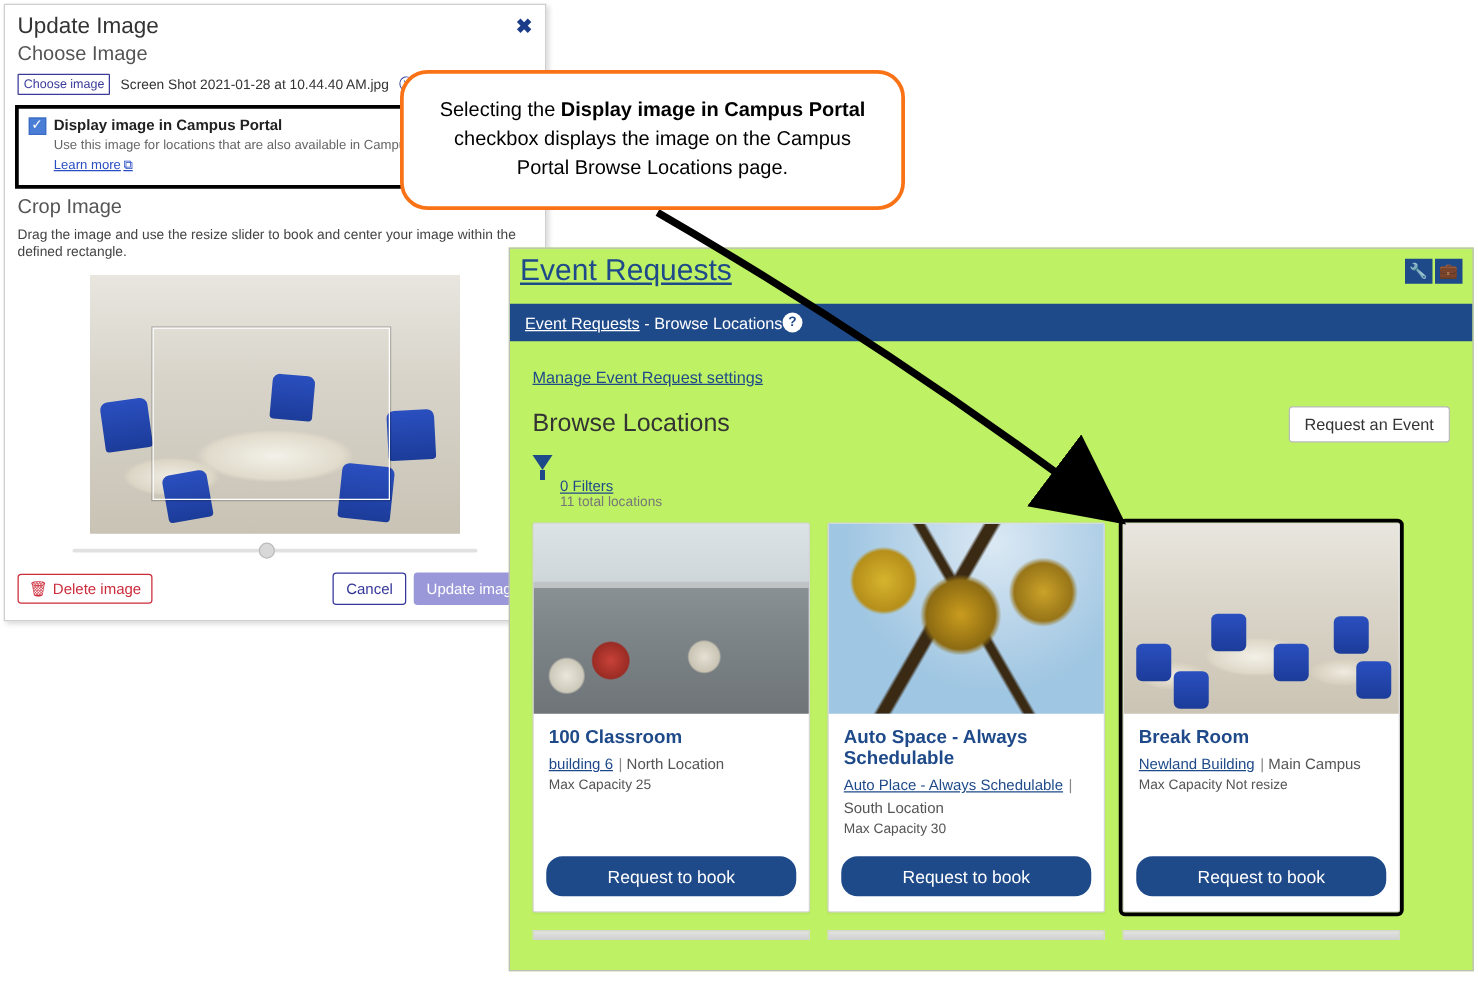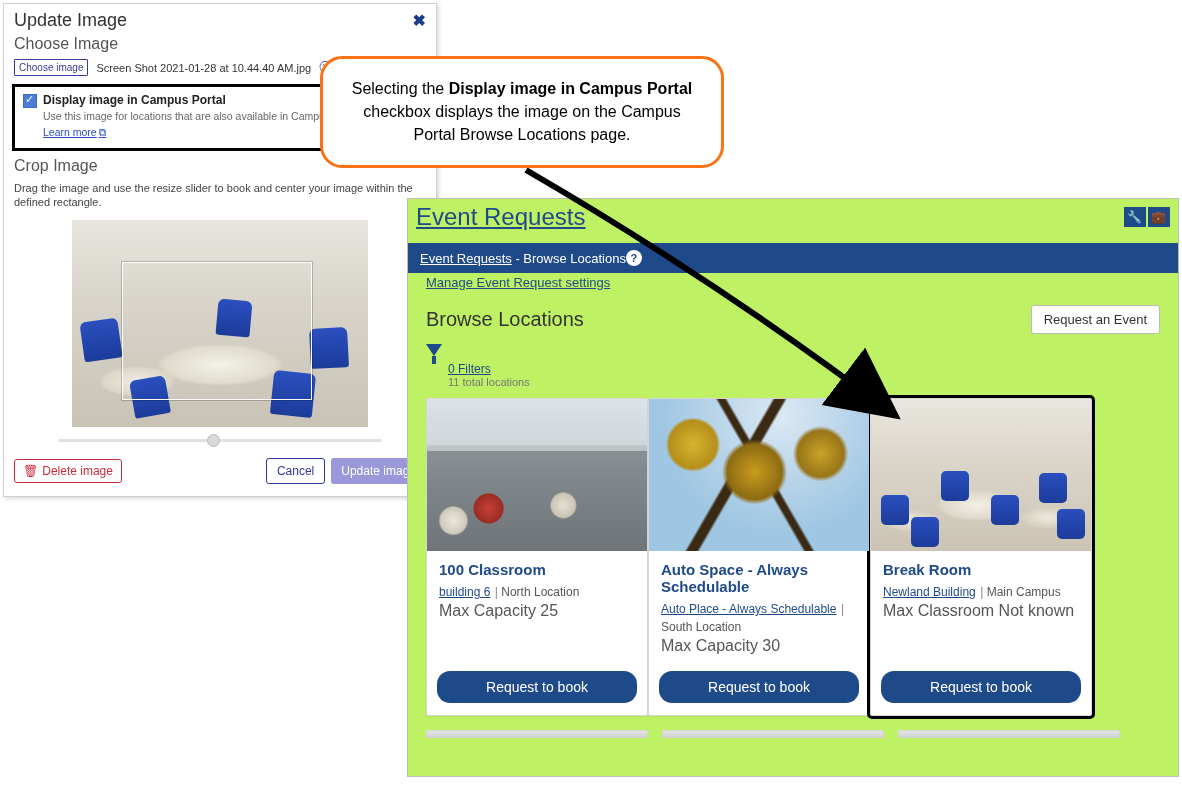--- a/index.html
+++ b/index.html
@@ -84,33 +84,33 @@
   .portal-title { font-size:24px; color:#1f4a8a; text-decoration:underline; font-family:"Segoe UI", Arial, sans-serif; cursor:pointer; }
   .top-icons { display:flex; gap:2px; }
   .top-icon { width:22px; height:20px; background:#1f4a8a; color:#fff; display:flex; align-items:center; justify-content:center; font-size:12px; cursor:pointer; }
   .breadcrumb-bar {
     margin-top:10px; background:#1f4a8a; color:#fff; height:30px;
     display:flex; align-items:center; padding:0 10px 0 12px;
     font-size:13px;
   }
   .breadcrumb-bar a { color:#fff; text-decoration:underline; cursor:pointer; }
   .help-icon { width:16px; height:16px; border-radius:50%; background:#fff; color:#1f4a8a; font-size:11px; font-weight:bold; display:flex; align-items:center; justify-content:center; cursor:pointer; }
-  .portal-body { padding: 0 18px; }
+  .portal-body { padding: 20px 18px; }
   .manage-link { font-size:13px; color:#1f4a8a; text-decoration:underline; cursor:pointer; }
   .browse-row { display:flex; justify-content:space-between; align-items:center; margin-top:14px; }
   .browse-title { font-size:20px; color:#333; font-family:"Segoe UI", Arial, sans-serif; }
   .btn-request-event { border:1px solid #bbb; background:#fff; color:#333; font-size:13px; padding:6px 12px; border-radius:3px; cursor:pointer; }
   .filters-row { display:flex; align-items:flex-start; gap:6px; margin-top:8px; }
   .funnel { width:0; height:0; border-left:8px solid transparent; border-right:8px solid transparent; border-top:12px solid #1f4a8a; position:relative; cursor:pointer; margin-top:2px; }
   .funnel::after { content:""; position:absolute; left:-2px; top:0; width:4px; height:8px; background:#1f4a8a; }
   .filters-text { font-size:12px;margin-top:20px; }
   .filters-count { color:#1f4a8a; text-decoration:underline; cursor:pointer; }
   .filters-total { color:#777; font-size:11px; display:block; }
 
-  .cards { display:flex; margin-top:10px; }
+  .cards { display:flex; gap:14px; margin-top:10px; }
   .card {
     width:222px; border:1px solid #d6d6d6; background:#fff; border-radius:2px;
     display:flex; flex-direction:column;
     box-shadow: 0 1px 2px rgba(0,0,0,.06);
   }
   .card.highlighted { outline:3px solid #000; outline-offset:0; }
   .card-img { height:152px; width:100%; }
   .img-classroom {
     background:
       linear-gradient(180deg,#bfcbd1 0%, #a9b6bc 30%, #8a9296 31%, #7f8689 55%, #6e7478 100%);
@@ -151,21 +151,21 @@
   }
   .img-breakroom .bchair { position:absolute; width:28px; height:30px; background:linear-gradient(180deg,#2a4fbf,#1c3c9a); border-radius:5px; }
   .bchair.b1{left:10px;top:96px;} .bchair.b2{left:70px;top:72px;} .bchair.b3{left:120px;top:96px;}
   .bchair.b4{left:168px;top:74px;} .bchair.b5{left:186px;top:110px;} .bchair.b6{left:40px;top:118px;}
 
   .card-body { padding:10px 12px 8px 12px; flex:1; }
   .card-title { font-size:15px; font-weight:bold; color:#1f4a8a; margin-bottom:4px; }
   .card-link { color:#1f4a8a; text-decoration:underline; font-size:12px; cursor:pointer; }
   .card-sep { color:#888; font-size:12px; }
   .card-loc { font-size:12px; color:#555; }
-  .card-cap { font-size:16px; color:#555; display:block; margin-top:2px; }
+  .card-cap { font-size:11px; color:#555; display:block; margin-top:2px; }
   .card-footer { padding: 8px 10px 12px 10px; }
   .btn-book { width:100%; background:#1f4a8a; color:#fff; border:none; padding:8px 0; font-size:14px; border-radius:13px; cursor:pointer; }
 
   .next-row-hint { display:flex; gap:14px; margin-top:14px; }
   .hint-card { width:222px; height:8px; background:linear-gradient(#e3e3e3,#cfcfcf); border:1px solid #d6d6d6; border-bottom:none; }
 </style>
 </head>
 <body>
 
 <div class="dialog">
@@ -310,21 +310,21 @@
             <div class="bchair b5"></div>
             <div class="bchair b6"></div>
         </div>
         <div class="card-body">
           <div class="card-title">Break Room</div>
           <div>
             <a class="card-link">Newland Building</a>
             <span class="card-sep"> | </span>
             <span class="card-loc">Main Campus</span>
           </div>
-          <span class="card-cap">Max Classroom Not known</span>
+          <span class="card-cap">Max Capacity Not resize</span>
         </div>
         <div class="card-footer">
           <button class="btn-book">Request to book</button>
         </div>
       </div>
     </div>
 
     <div class="next-row-hint">
       <div class="hint-card"></div>
         <div class="hint-card"></div>

